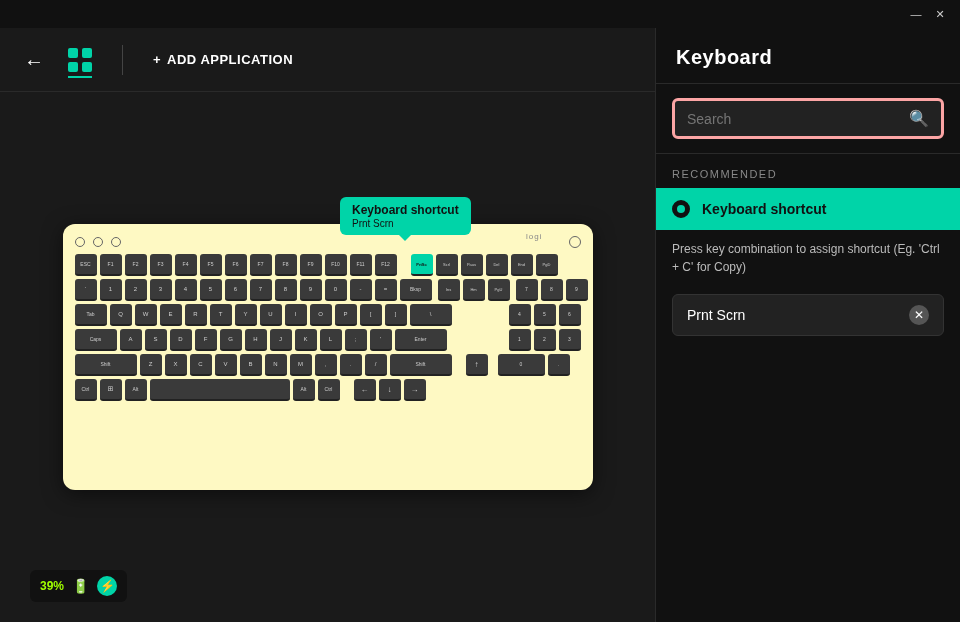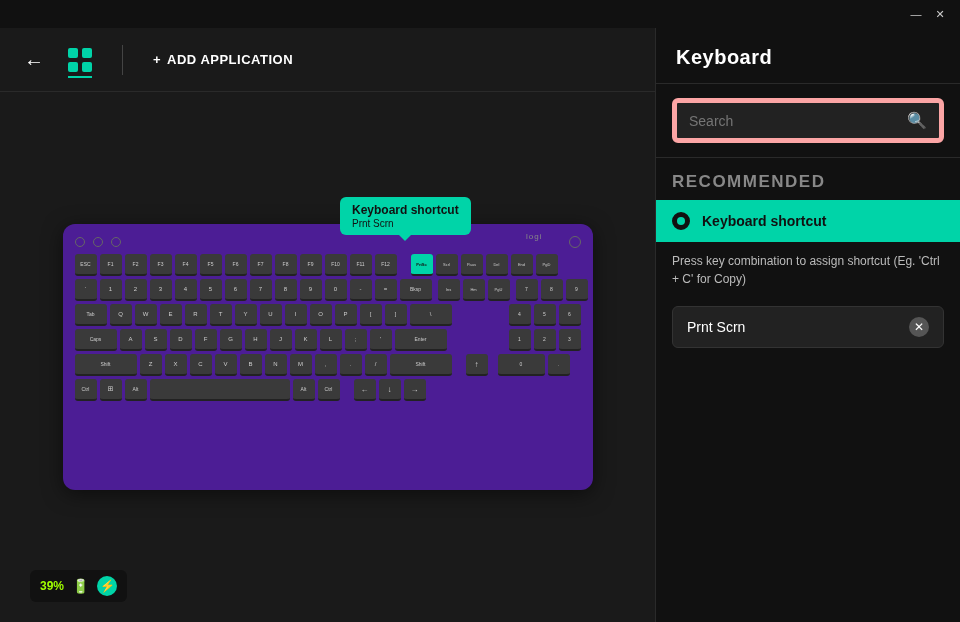--- a/index.html
+++ b/index.html
@@ -195,21 +195,21 @@
       border-bottom: 1px solid #2a2a2a;
     }
 
     
     .search-section {
       padding: 14px 16px;
       border-bottom: 1px solid #2a2a2a;
     }
     .search-box {
       background: #222;
-      border: 5px solid #fca5a5;
+      border: 3px solid #fca5a5;
       border-radius: 6px;
       display: flex;
       align-items: center;
       padding: 8px 12px;
       gap: 8px;
     }
     .search-box input {
       background: none;
       border: none;
       color: #fff;
@@ -218,22 +218,22 @@
       outline: none;
     }
     .search-icon {
       color: #888;
       font-size: 16px;
     }
 
     
     .section-label {
       padding: 14px 16px 8px;
-      font-size: 17px;
-      font-weight: 700;
+      font-size: 11px;
+      font-weight: 400;
       letter-spacing: 1.5px;
       color: #888;
     }
 
     
     .action-item {
       display: flex;
       align-items: center;
       gap: 12px;
       padding: 12px 16px;
@@ -329,21 +329,21 @@
     }
     .chevron {
       color: #888;
       font-size: 14px;
     }
 
     
     .keyboard-body {
       width: 530px;
       height: 266px;
-      background: #4c1d95;
+      background: #fef9c3;
       border-radius: 12px;
       padding: 12px;
       box-shadow: 0 4px 20px rgba(0,0,0,0.5);
       position: relative;
     }
 
     .key-row {
       display: flex;
       gap: 3px;
       margin-bottom: 3px;

